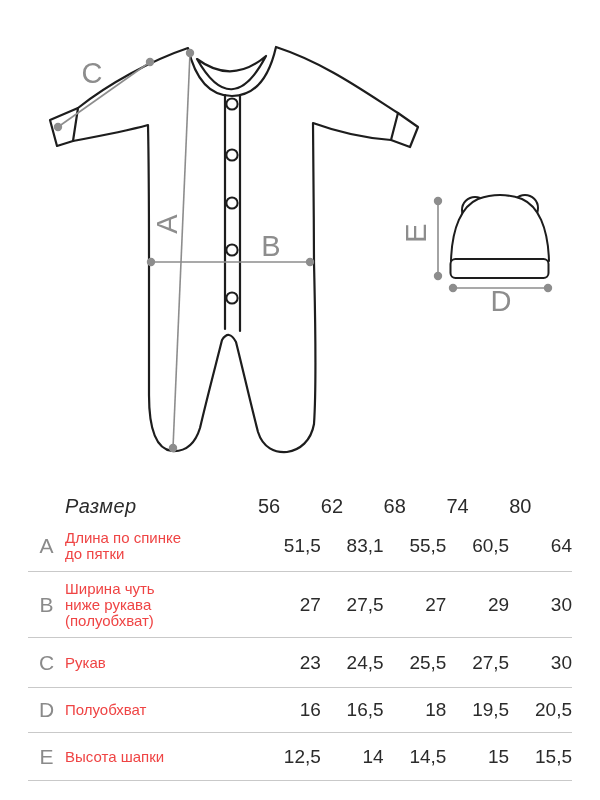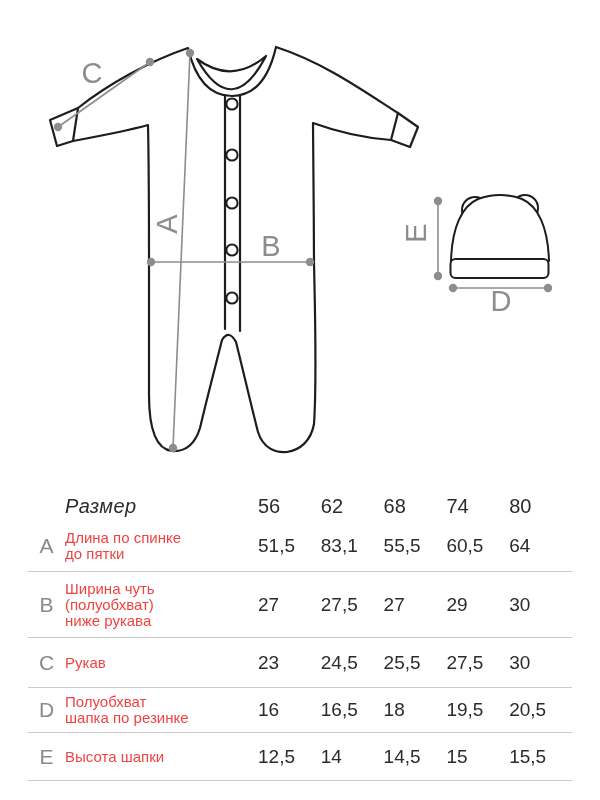--- a/index.html
+++ b/index.html
@@ -25,21 +25,21 @@
   .tr.r0{height:51px;}
   .tr.r1{height:65px;}
   .tr.r2{height:49px;}
   .tr.r3{height:44px;}
   .tr.r4{height:47px;}
   .td{min-width:0;}
   .letter{color:#8a8a8a;font-size:21px;text-align:center;}
   .rowname{font-size:15px;line-height:16px;color:#ef4444;}
   .headname{font-size:20px;letter-spacing:.4px;color:#2b2b2b;font-style:italic;}
   .sizeval{font-size:20px;text-align:left;color:#2b2b2b;}
-  .cellval{font-size:19px;text-align:left;color:#2b2b2b;}
+  .cellval{font-size:19px;text-align:right;color:#2b2b2b;}
 </style>
 </head>
 <body>
 
 <div class="stage">
 
   <svg class="diagram-svg" width="600" height="480" viewBox="0 0 600 480">
 
     <g stroke="#1d1d1d" stroke-width="2.2" fill="none" stroke-linecap="round" stroke-linejoin="round">
       <path d="M188,48
@@ -134,22 +134,22 @@
       <div class="td cellval">83,1</div>
       <div class="td cellval">55,5</div>
       <div class="td cellval">60,5</div>
       <div class="td cellval">64</div>
     </div>
 
     <div class="tr body r1">
       <div class="td letter">B</div>
       <div class="td rowname">
         <div>Ширина чуть</div>
+        <div>ниже рукава</div>
         <div>(полуобхват)</div>
-        <div>ниже рукава</div>
       </div>
       <div class="td cellval">27</div>
       <div class="td cellval">27,5</div>
       <div class="td cellval">27</div>
       <div class="td cellval">29</div>
       <div class="td cellval">30</div>
     </div>
 
     <div class="tr body r2">
       <div class="td letter">C</div>
@@ -160,21 +160,20 @@
       <div class="td cellval">24,5</div>
       <div class="td cellval">25,5</div>
       <div class="td cellval">27,5</div>
       <div class="td cellval">30</div>
     </div>
 
     <div class="tr body r3">
       <div class="td letter">D</div>
       <div class="td rowname">
         <div>Полуобхват</div>
-        <div>шапка по резинке</div>
       </div>
       <div class="td cellval">16</div>
       <div class="td cellval">16,5</div>
       <div class="td cellval">18</div>
       <div class="td cellval">19,5</div>
       <div class="td cellval">20,5</div>
     </div>
 
     <div class="tr body r4">
       <div class="td letter">E</div>

